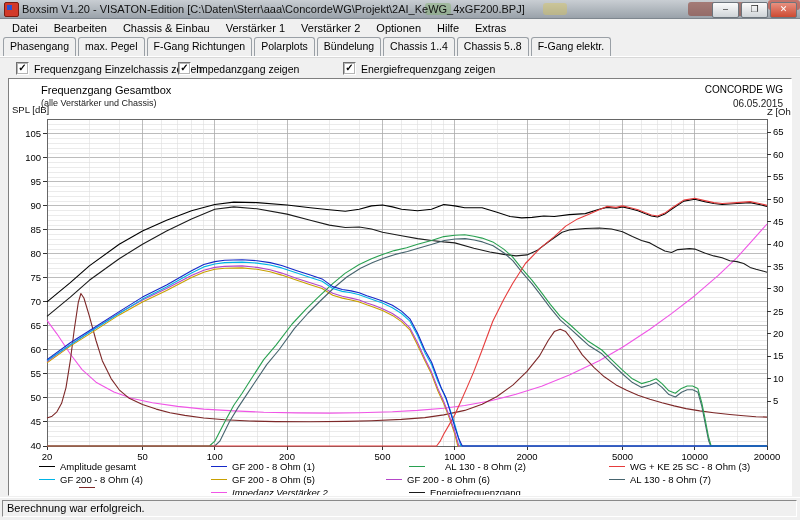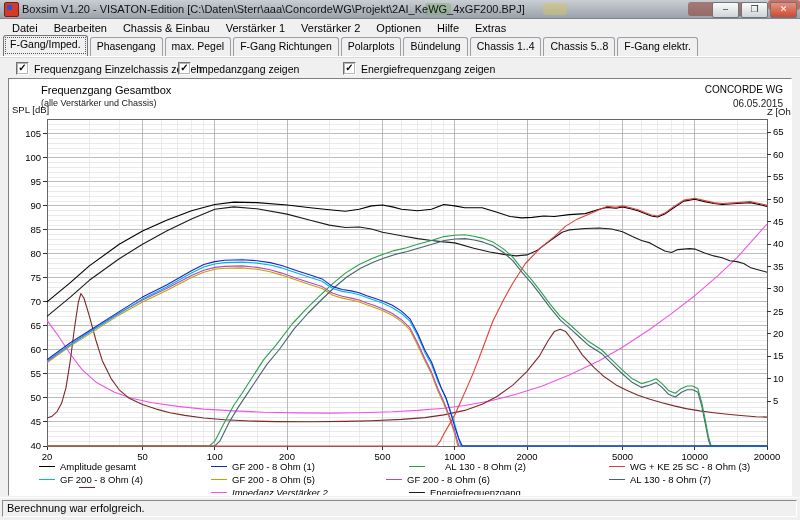--- a/index.html
+++ b/index.html
@@ -87,23 +87,20 @@
     </div>
       <div class="menu-item" style="">
       <span>Hilfe</span>
     </div>
       <div class="menu-item" style="">
       <span>Extras</span>
     </div>
   </div>
 
   <div class="tabbar">
-    <div class="tab active" style="">
-      <span>F-Gang/Imped.</span>
-    </div>
       <div class="tab" style="">
       <span>Phasengang</span>
     </div>
       <div class="tab" style="">
       <span>max. Pegel</span>
     </div>
       <div class="tab" style="">
       <span>F-Gang Richtungen</span>
     </div>
       <div class="tab" style="">

